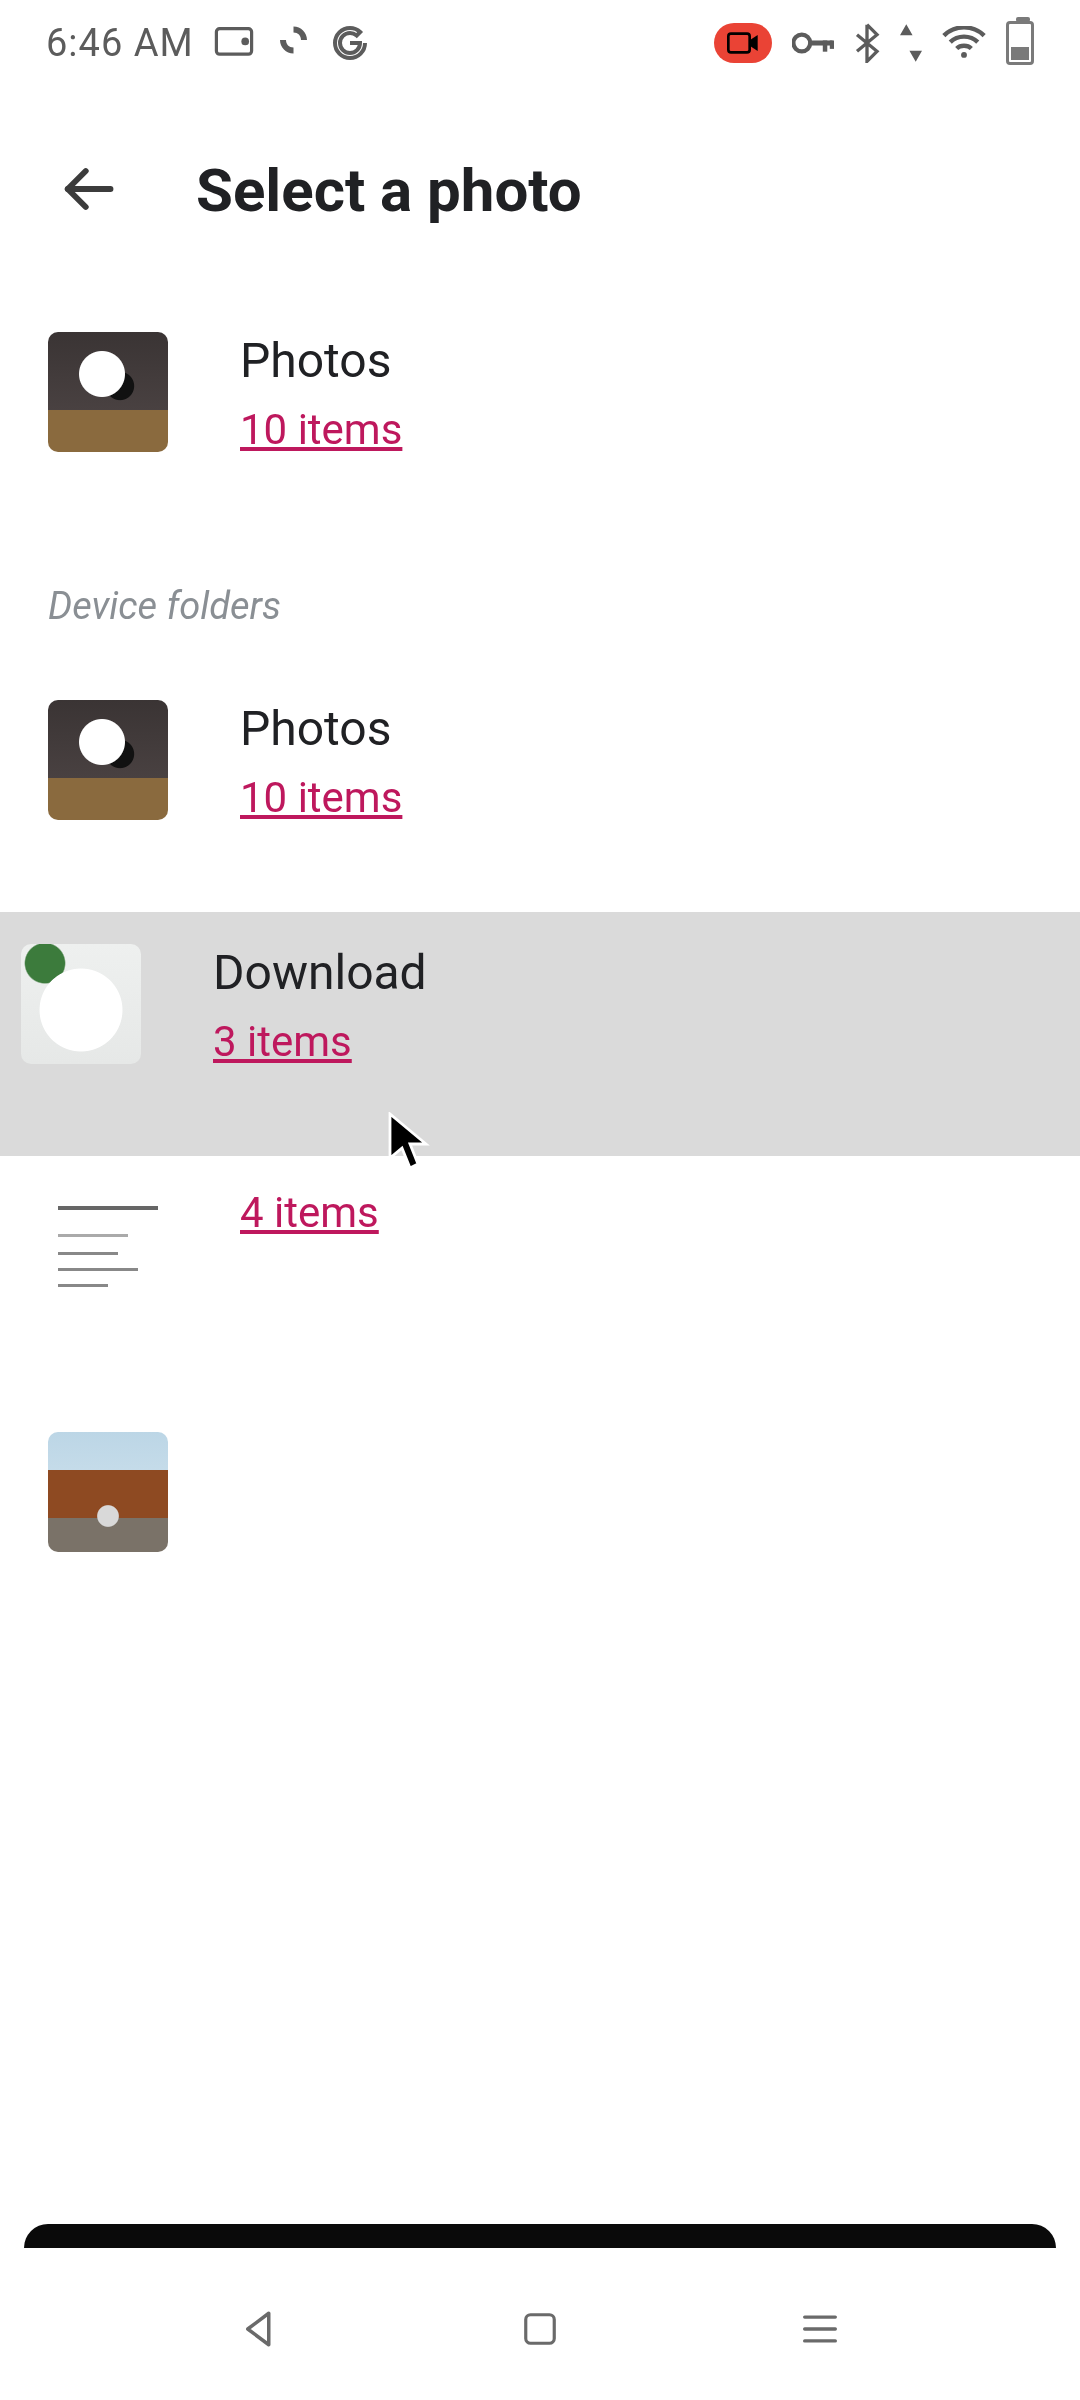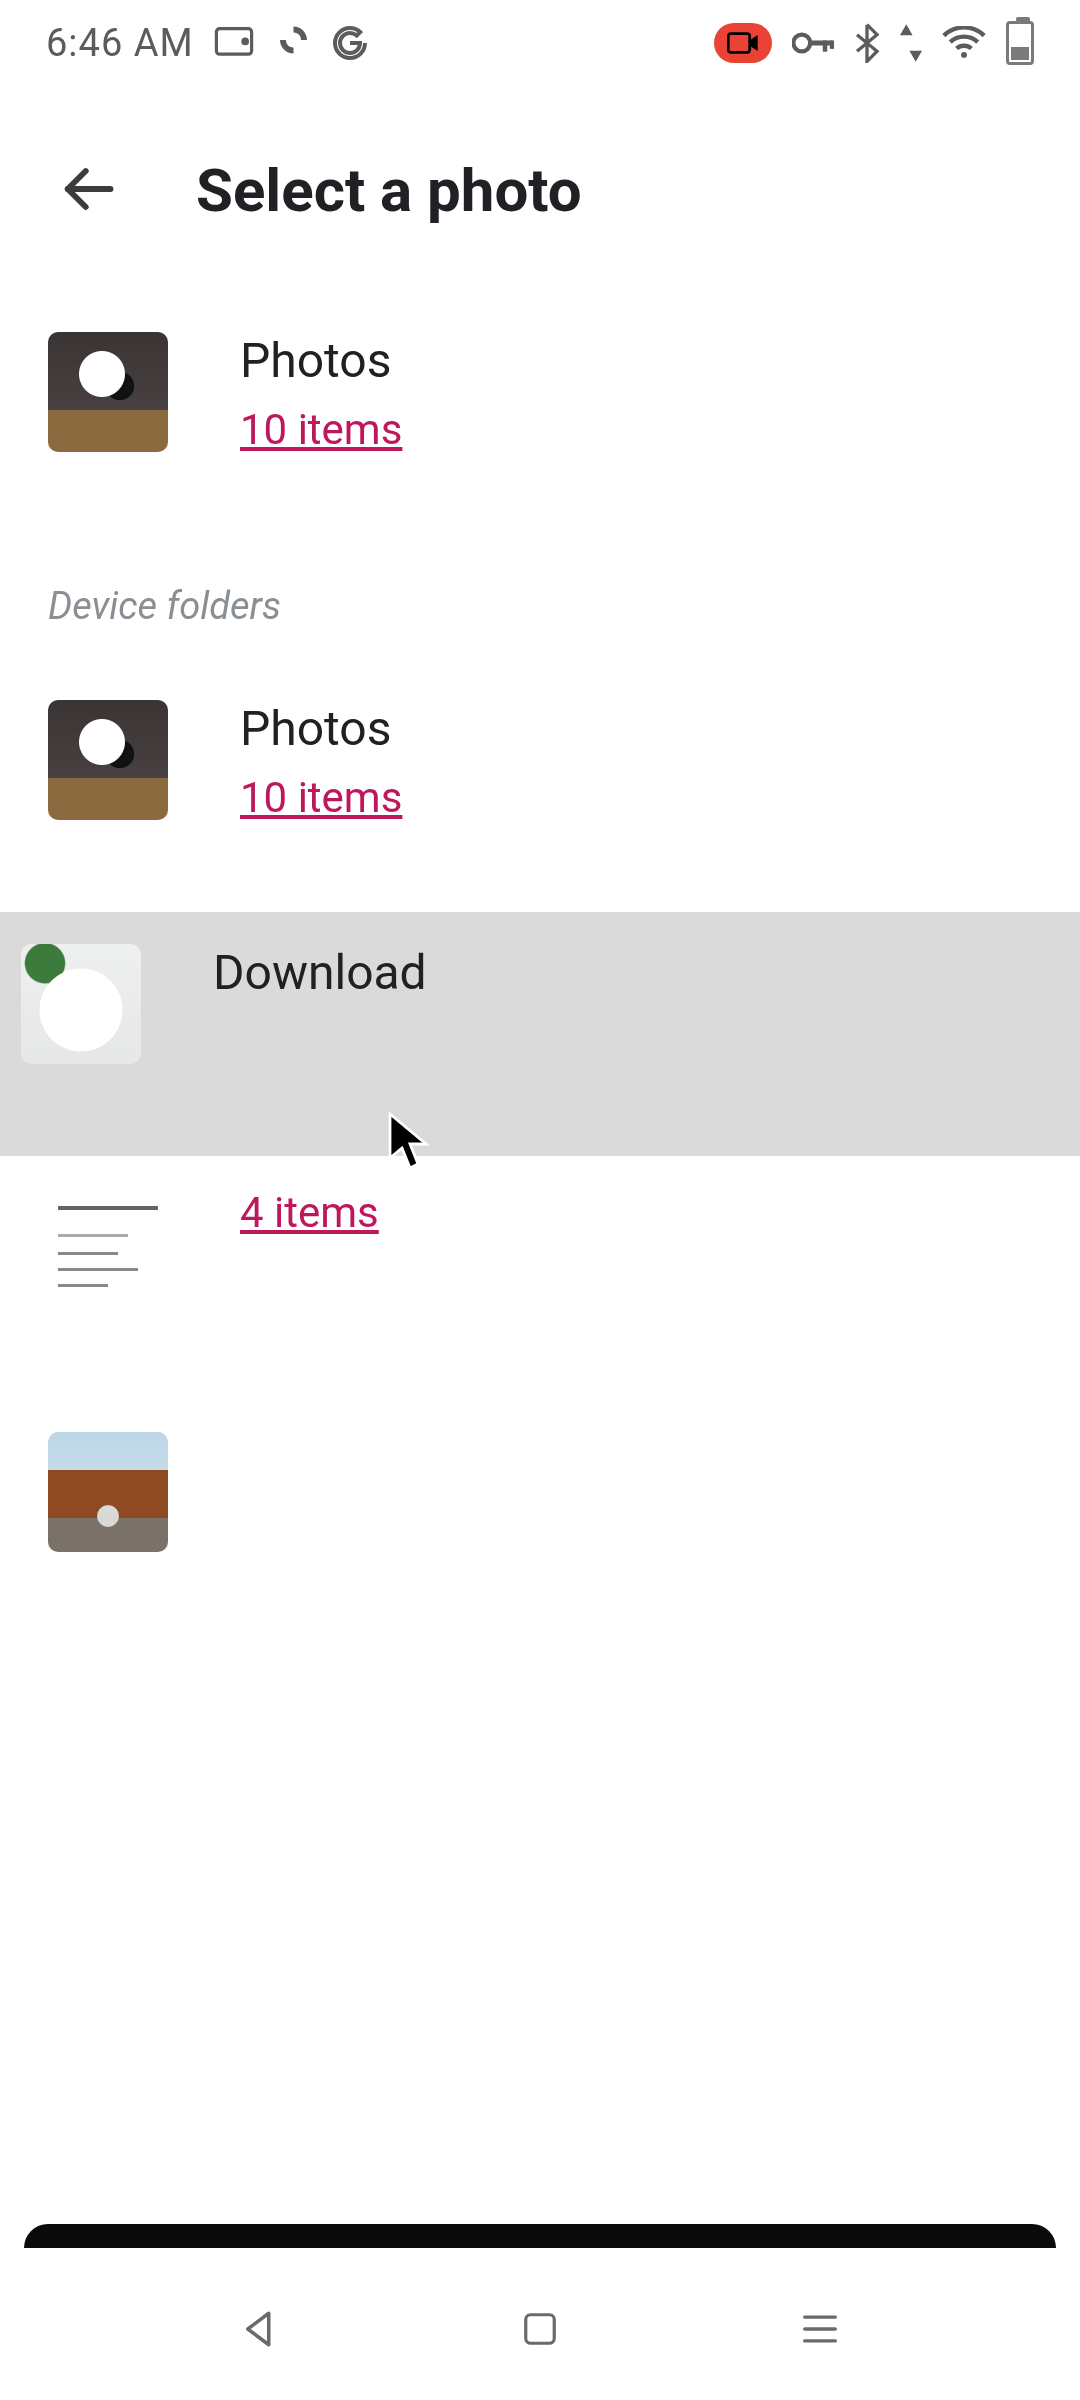--- a/index.html
+++ b/index.html
@@ -294,20 +294,21 @@
     <div class="folder-text">
       <div class="folder-title">Photos</div>
       <div class="folder-sub">10 items</div>
     </div>
   </div>
 
   <div class="folder-row highlight">
     <div class="thumb thumb-food"></div>
     <div class="folder-text">
       <div class="folder-title">Download</div>
+      <div class="folder-sub">3 items</div>
     </div>
   </div>
 
   <div class="folder-row">
     <div class="thumb thumb-screens">
       <span class="ln l1"></span>
         <span class="ln l2"></span>
         <span class="ln l3"></span>
     </div>
     <div class="folder-text">

